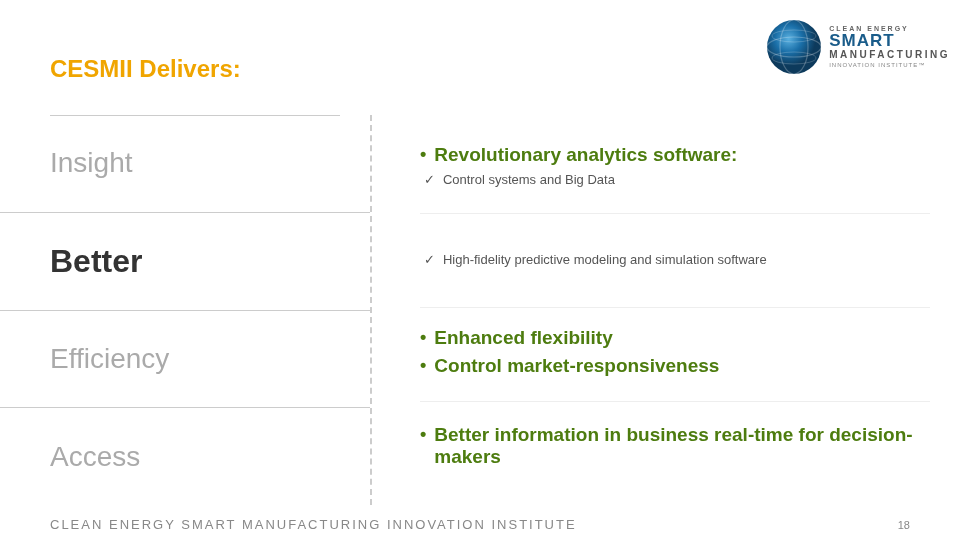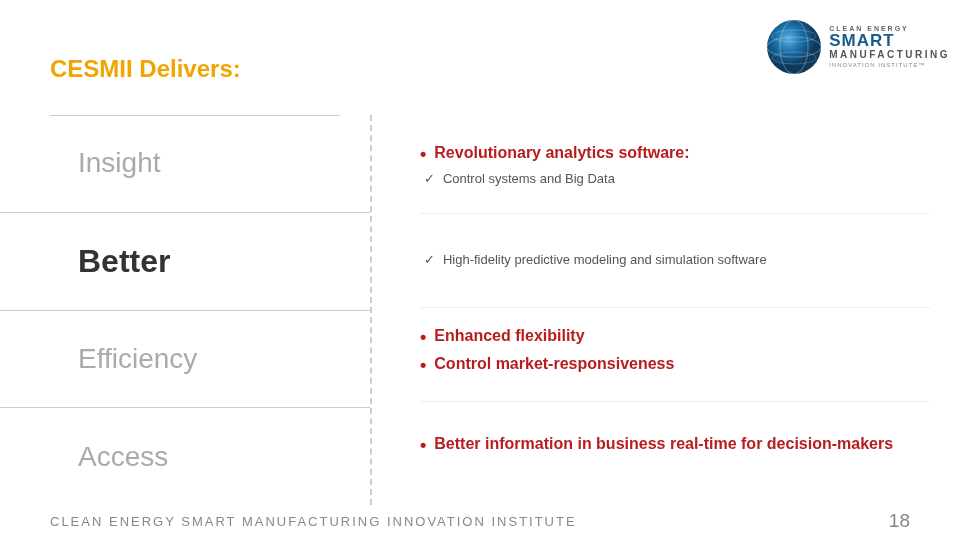--- a/index.html
+++ b/index.html
@@ -66,21 +66,20 @@
     }
 
     .left-item:last-child {
       border-bottom: none;
     }
 
     .left-item-label {
       font-size: 28px;
       color: #aaaaaa;
       font-weight: 400;
-      margin-left: 28px;
     }
 
     .left-item.active .left-item-label {
       font-size: 32px;
       color: #333333;
       font-weight: bold;
     }
 
     .dotted-line {
       position: absolute;
@@ -106,22 +105,22 @@
       flex: 1;
       border-bottom: 1px solid #eeeeee;
       padding: 8px 0;
     }
 
     .right-section:last-child {
       border-bottom: none;
     }
 
     .bullet-main {
-      font-size: 16px;
-      color: #b91c1c;
+      font-size: 19px;
+      color: #4d7c0f;
       font-weight: bold;
       margin-bottom: 6px;
       display: flex;
       align-items: flex-start;
     }
 
     .bullet-main::before {
       content: '•';
       margin-right: 8px;
       font-size: 18px;
@@ -157,21 +156,21 @@
     }
 
     .footer-text {
       font-size: 13px;
       letter-spacing: 2px;
       color: #888888;
       text-transform: uppercase;
     }
 
     .page-number {
-      font-size: 19px;
+      font-size: 11px;
       color: #888888;
     }
 
     .top-border-line {
       position: absolute;
       top: 115px;
       left: 50px;
       width: 290px;
       height: 1px;
       background: #cccccc;

